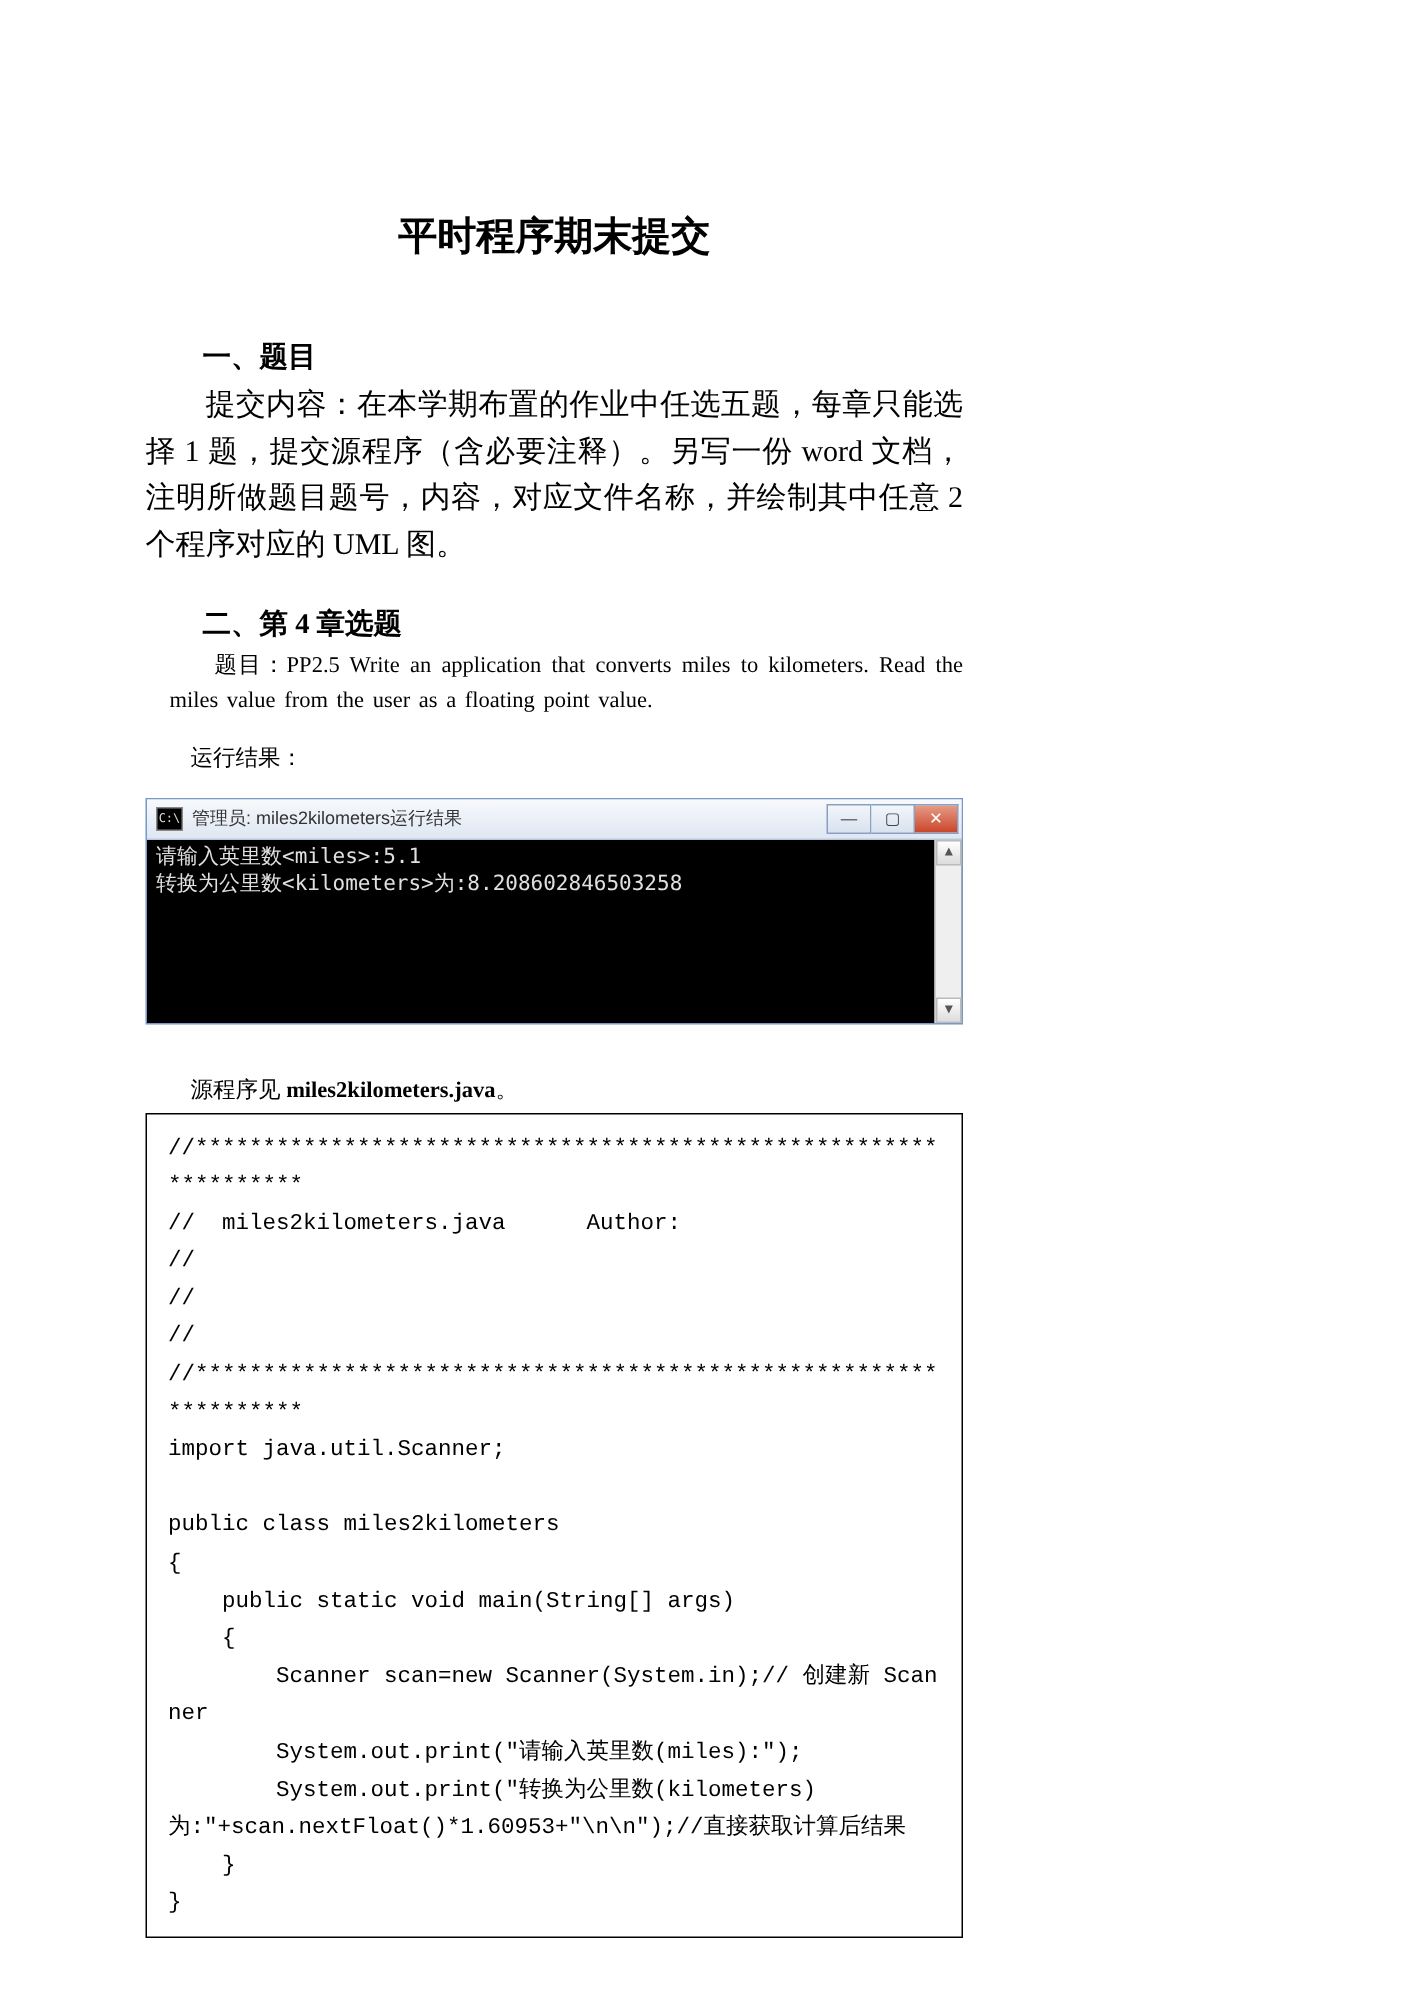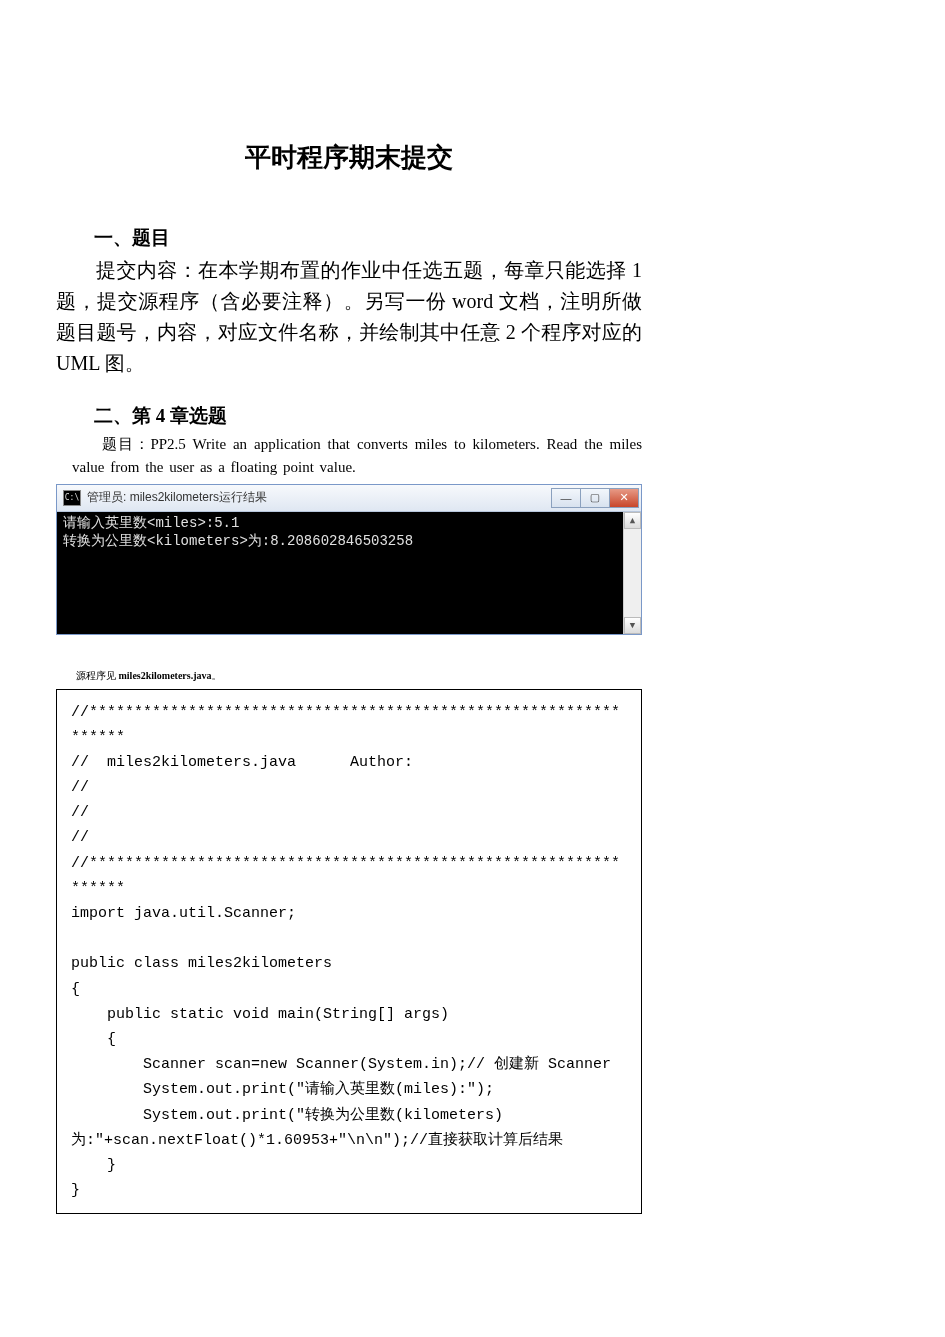--- a/index.html
+++ b/index.html
@@ -5,21 +5,21 @@
   body {
     margin: 0;
     padding: 0;
     background: #ffffff;
     font-family: "SimSun", serif;
     color: #000;
     width: 945px;
   }
   .page {
     width: 782px;
-    padding: 140px 140px 40px 56px;
+    padding: 140px 140px 40px 97px;
     box-sizing: border-box;
   }
   .title {
     text-align: center;
     font-family: "Microsoft YaHei", "SimHei", sans-serif;
     font-weight: bold;
     font-size: 26px;
     margin-bottom: 50px;
   }
   .section-head {
@@ -115,21 +115,21 @@
   .terminal-body {
     position: relative;
     background: #000;
     color: #e0e0e0;
     font-family: "NSimSun", "SimSun", monospace;
     font-size: 14px;
     padding: 2px 6px 22px 6px;
     min-height: 98px;
     line-height: 1.35;
   }
-  .terminal-body .line { white-space: pre; font-family: Liberation Mono, monospace; }
+  .terminal-body .line { white-space: pre; }
   .term-scroll {
     position: absolute;
     right: 0;
     top: 0;
     bottom: 0;
     width: 17px;
     background: #efefef;
     border-left: 1px solid #cfcfcf;
     display: flex;
     flex-direction: column;
@@ -140,21 +140,21 @@
     border: 1px solid #bbb;
     box-sizing: border-box;
     display: flex;
     align-items: center;
     justify-content: center;
     font-size: 9px;
     color: #555;
   }
   .term-scroll .track { flex: 1; }
   .src-label {
-    font-size: 10px;
+    font-size: 15px;
     text-indent: 2em;
     margin: 34px 0 6px 0;
   }
   .src-label .filename { font-family: "Times New Roman", serif; font-weight: bold; }
   .code-box {
     border: 1px solid #000;
     padding: 10px 14px;
     font-family: "Courier New", monospace;
     font-size: 15px;
     line-height: 1.68;
@@ -170,20 +170,21 @@
   <div class="title">平时程序期末提交</div>
 
   <div class="section-head">一、题目</div>
   <p class="body-text">提交内容：在本学期布置的作业中任选五题，每章只能选择 1 题，提交源程序（含必要注释）。另写一份 word 文档，注明所做题目题号，内容，对应文件名称，并绘制其中任意 2 个程序对应的 UML 图。</p>
 
   <div style="height:14px"></div>
 
   <div class="section-head">二、第 4 章选题</div>
   <p class="body-text-en">题目：PP2.5  Write  an  application  that  converts  miles  to  kilometers.  Read  the  miles  value from  the  user  as  a  floating  point  value.</p>
 
+  <p class="indent-para">运行结果：</p>
 
   <div class="terminal-wrap">
     <div class="terminal-titlebar">
       <div class="tb-icon">
           <span>C:\</span>
         </div>
       <div class="tb-title">管理员:  miles2kilometers运行结果</div>
       <div class="tb-buttons">
         <div class="tb-btn first">—</div>
         <div class="tb-btn">▢</div>

